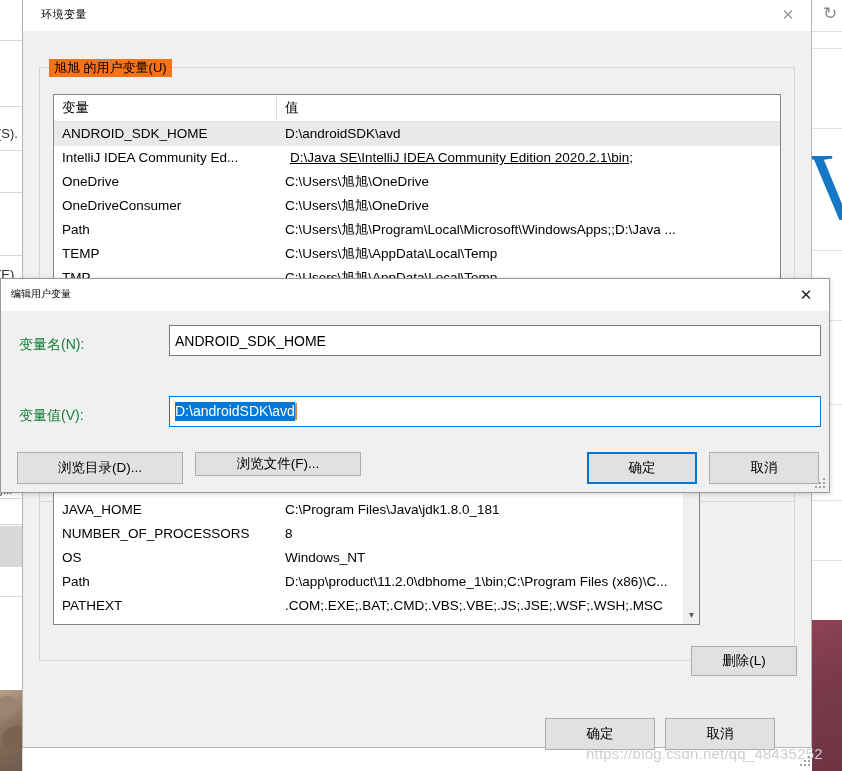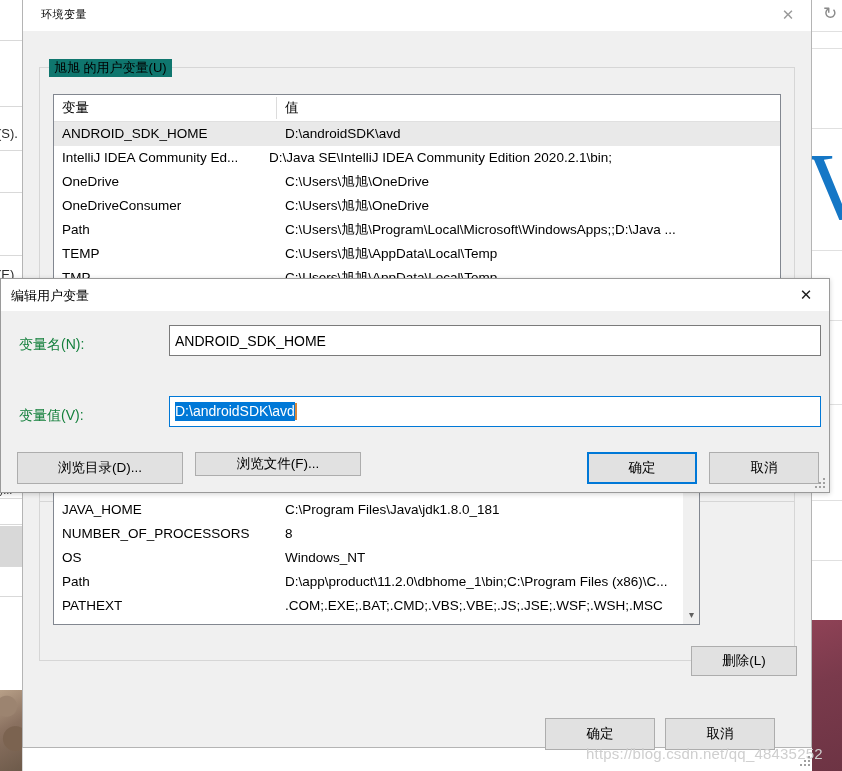--- a/index.html
+++ b/index.html
@@ -136,21 +136,21 @@
   }
 
   
   .groupbox {
     position: absolute;
     border: 1px solid #d6d6d6;
     box-sizing: border-box;
   }
   .group-legend {
     position: absolute;
-    background: #0f766e;
+    background: #f97316;
     padding: 0 5px;
     font-size: 13px;
     color: #000;
     white-space: nowrap;
   }
 
   
   .listview {
     position: absolute;
     background: #ffffff;
@@ -267,21 +267,21 @@
   }
   #edit-titlebar {
     position: absolute;
     left: 0; top: 0;
     width: 828px; height: 32px;
     background: #ffffff;
   }
   #edit-title {
     position: absolute;
     left: 10px; top: 8px;
-    font-size: 13px;
+    font-size: 10px;
     color: #000;
   }
   #edit-close {
     position: absolute;
     right: 0; top: 0;
     width: 46px; height: 32px;
     line-height: 32px;
     text-align: center;
     color: #1a1a1a;
     font-size: 15px;
@@ -409,21 +409,21 @@
         <div class="lv-hdiv" style="left:222px;"></div>
         <div class="lv-hcell" style="left:223px; width:488px;">值</div>
       </div>
       <div class="lv-rows" id="user-rows">
           <div class="lv-row selected">
             <div class="lv-c1" style="width: 222px;">ANDROID_SDK_HOME</div>
             <div class="lv-c2" style="left: 223px; width: 488px;">D:\androidSDK\avd</div>
           </div>
           <div class="lv-row">
             <div class="lv-c1" style="width: 222px;">IntelliJ IDEA Community Ed...</div>
-            <div class="lv-c2" style="left: 207px; width: 488px;">D:\Java SE\IntelliJ IDEA Community Edition 2020.2.1\bin;</div>
+            <div class="lv-c2" style="left: 228px; width: 488px; text-decoration: underline;">D:\Java SE\IntelliJ IDEA Community Edition 2020.2.1\bin;</div>
           </div>
           <div class="lv-row">
             <div class="lv-c1" style="width: 222px;">OneDrive</div>
             <div class="lv-c2" style="left: 223px; width: 488px;">C:\Users\旭旭\OneDrive</div>
           </div>
           <div class="lv-row">
             <div class="lv-c1" style="width: 222px;">OneDriveConsumer</div>
             <div class="lv-c2" style="left: 223px; width: 488px;">C:\Users\旭旭\OneDrive</div>
           </div>
           <div class="lv-row">

